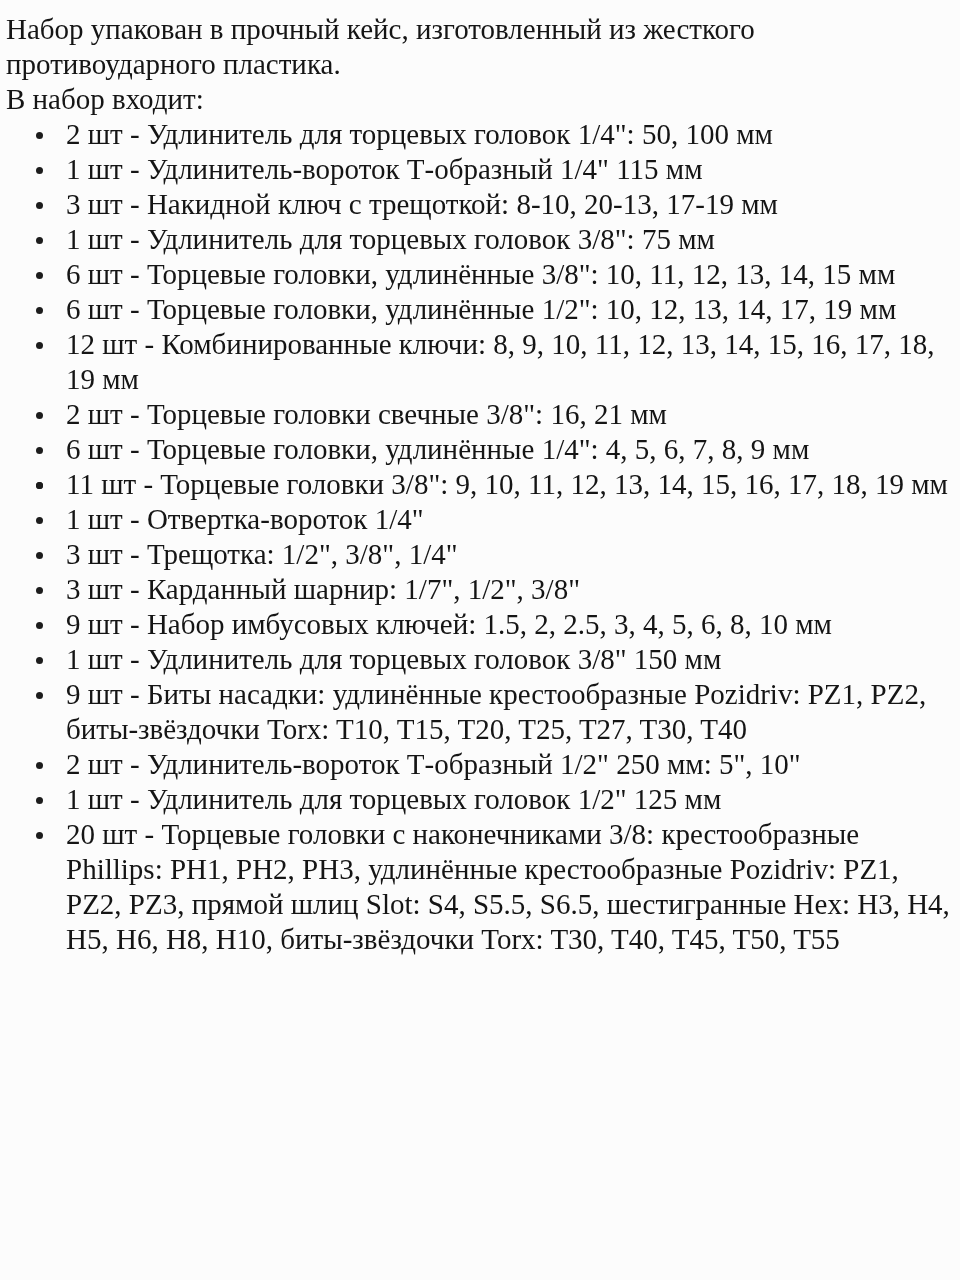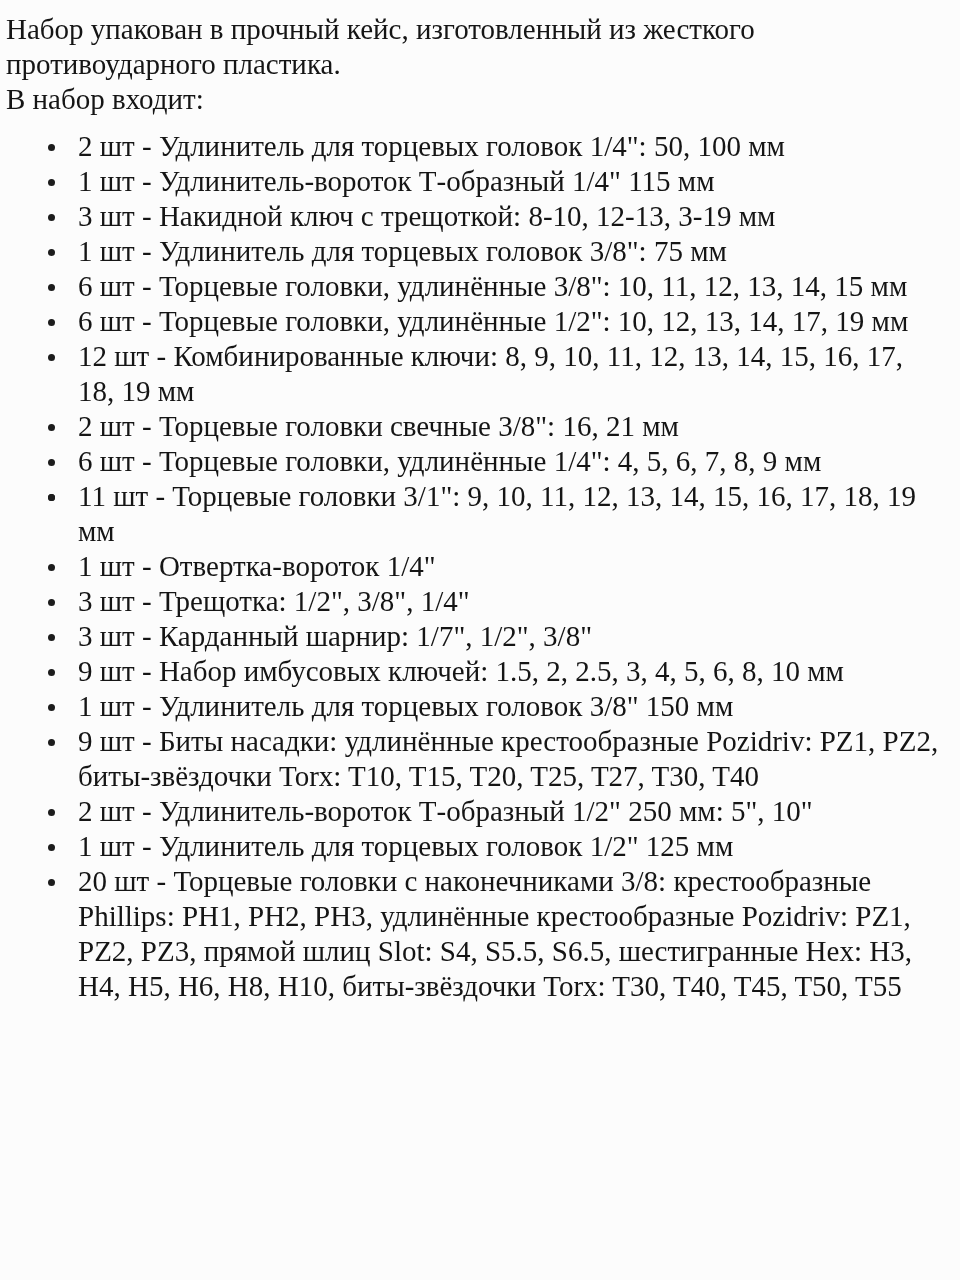--- a/index.html
+++ b/index.html
@@ -19,21 +19,21 @@
     width: 960px;
     height: 1280px;
     padding: 12px 6px 0 6px;
     font-size: 29px;
     line-height: 35px;
   }
   .intro p {
     margin: 0;
   }
   ul.items {
-    margin: 12px;
+    margin: 0;
     padding: 0;
     list-style: none;
   }
   ul.items li {
     position: relative;
     padding-left: 60px; 
   }
   ul.items li .dot {
     position: absolute;
     left: 30px;
@@ -48,29 +48,29 @@
 <body>
 
 <div class="page">
   <div class="intro">
     <p>Набор упакован в прочный кейс, изготовленный из жесткого противоударного пластика.</p>
     <p>В набор входит:</p>
   </div>
   <ul class="items">
     <li><span class="dot"></span><span>2 шт - Удлинитель для торцевых головок 1/4": 50, 100 мм</span></li>
     <li><span class="dot"></span><span>1 шт - Удлинитель-вороток Т-образный 1/4" 115 мм</span></li>
-    <li><span class="dot"></span><span>3 шт - Накидной ключ с трещоткой: 8-10, 12-13, 3-19 мм</span></li>
+    <li><span class="dot"></span><span>3 шт - Накидной ключ с трещоткой: 8-10, 20-13, 17-19 мм</span></li>
     <li><span class="dot"></span><span>1 шт - Удлинитель для торцевых головок 3/8": 75 мм</span></li>
     <li><span class="dot"></span><span>6 шт - Торцевые головки, удлинённые 3/8": 10, 11, 12, 13, 14, 15 мм</span></li>
     <li><span class="dot"></span><span>6 шт - Торцевые головки, удлинённые 1/2": 10, 12, 13, 14, 17, 19 мм</span></li>
     <li><span class="dot"></span><span>12 шт - Комбинированные ключи: 8, 9, 10, 11, 12, 13, 14, 15, 16, 17, 18, 19 мм</span></li>
     <li><span class="dot"></span><span>2 шт - Торцевые головки свечные 3/8": 16, 21 мм</span></li>
     <li><span class="dot"></span><span>6 шт - Торцевые головки, удлинённые 1/4": 4, 5, 6, 7, 8, 9 мм</span></li>
     <li><span class="dot"></span></li>
-    <li><span class="dot"></span><span>11 шт - Торцевые головки 3/1": 9, 10, 11, 12, 13, 14, 15, 16, 17, 18, 19 мм</span></li>
+    <li><span class="dot"></span><span>11 шт - Торцевые головки 3/8": 9, 10, 11, 12, 13, 14, 15, 16, 17, 18, 19 мм</span></li>
     <li><span class="dot"></span><span>1 шт - Отвертка-вороток 1/4"</span></li>
     <li><span class="dot"></span><span>3 шт - Трещотка: 1/2", 3/8", 1/4"</span></li>
     <li><span class="dot"></span><span>3 шт - Карданный шарнир: 1/7", 1/2", 3/8"</span></li>
     <li><span class="dot"></span><span>9 шт - Набор имбусовых ключей: 1.5, 2, 2.5, 3, 4, 5, 6, 8, 10 мм</span></li>
     <li><span class="dot"></span><span>1 шт - Удлинитель для торцевых головок 3/8" 150 мм</span></li>
     <li><span class="dot"></span><span>9 шт - Биты насадки: удлинённые крестообразные Pozidriv: PZ1, PZ2, биты-звёздочки Torx: T10, T15, T20, T25, T27, T30, T40</span></li>
     <li><span class="dot"></span><span>2 шт - Удлинитель-вороток Т-образный 1/2" 250 мм: 5", 10"</span></li>
     <li><span class="dot"></span><span>1 шт - Удлинитель для торцевых головок 1/2" 125 мм</span></li>
     <li><span class="dot"></span><span>20 шт - Торцевые головки с наконечниками 3/8: крестообразные Phillips: PH1, PH2, PH3, удлинённые крестообразные Pozidriv: PZ1, PZ2, PZ3, прямой шлиц Slot: S4, S5.5, S6.5, шестигранные Hex: H3, H4, H5, H6, H8, H10, биты-звёздочки Torx: T30, T40, T45, T50, T55</span></li>
   </ul>

